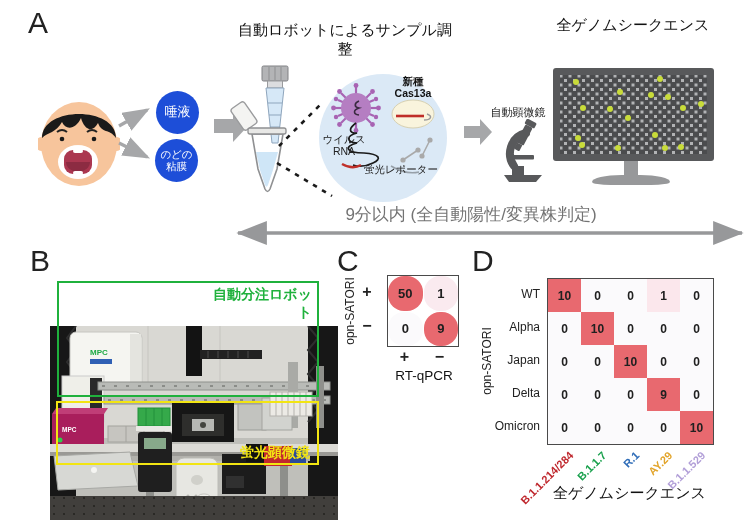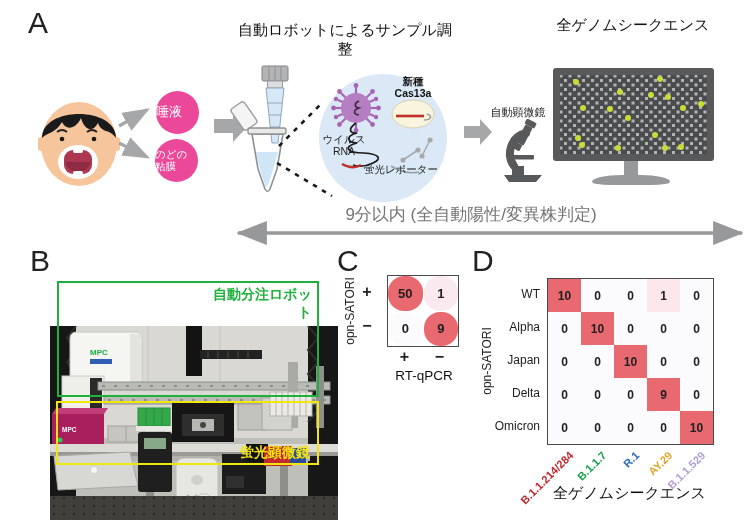--- a/index.html
+++ b/index.html
@@ -1,22 +1,22 @@
 <!DOCTYPE html>
 <html><head>
 <meta charset="utf-8">
 <style>
   html,body{margin:0;padding:0;background:#fff;}
   .fig{position:relative;width:750px;height:526px;background:#ffffff;
        font-family:"Liberation Sans","DejaVu Sans",sans-serif;color:#1c1c1c;overflow:hidden;}
   .abs{position:absolute;}
   .panel-letter{font-size:30px;font-weight:400;color:#222;line-height:1;}
   .hdr{font-size:15px;text-align:center;color:#111;line-height:1.25;}
-  .sample-circle{background:#ec4899;color:#fff;border-radius:50%;display:flex;flex-direction:column;
-       align-items:flex-start;justify-content:center;line-height:1.1;}
+  .sample-circle{background:#1d4ed8;color:#fff;border-radius:50%;display:flex;flex-direction:column;
+       align-items:center;justify-content:center;line-height:1.1;}
   .sc1{font-size:13px;} .sc2{font-size:10.5px;}
   .bluecircle{background:#dbe9f6;border-radius:50%;}
   .small-lab{font-size:10.5px;line-height:1.12;text-align:center;color:#222;}
   .cas-lab{font-size:10.5px;font-weight:bold;line-height:1.15;text-align:center;color:#111;}
   .monitor{background:#58595b;border-radius:3px;}
   .screen{position:absolute;left:7px;top:7px;width:147px;height:79px;background-color:#4b4c4e;
       background-image:radial-gradient(circle,#b2b3b5 1.6px,rgba(0,0,0,0) 1.9px),
                        radial-gradient(circle,#b2b3b5 1.6px,rgba(0,0,0,0) 1.9px);
       background-size:9px 9px;background-position:1px 1px,5.5px 5.5px;overflow:hidden;}
   .vdot{position:absolute;width:6px;height:6px;border-radius:50%;background:#c9dc3a;}

